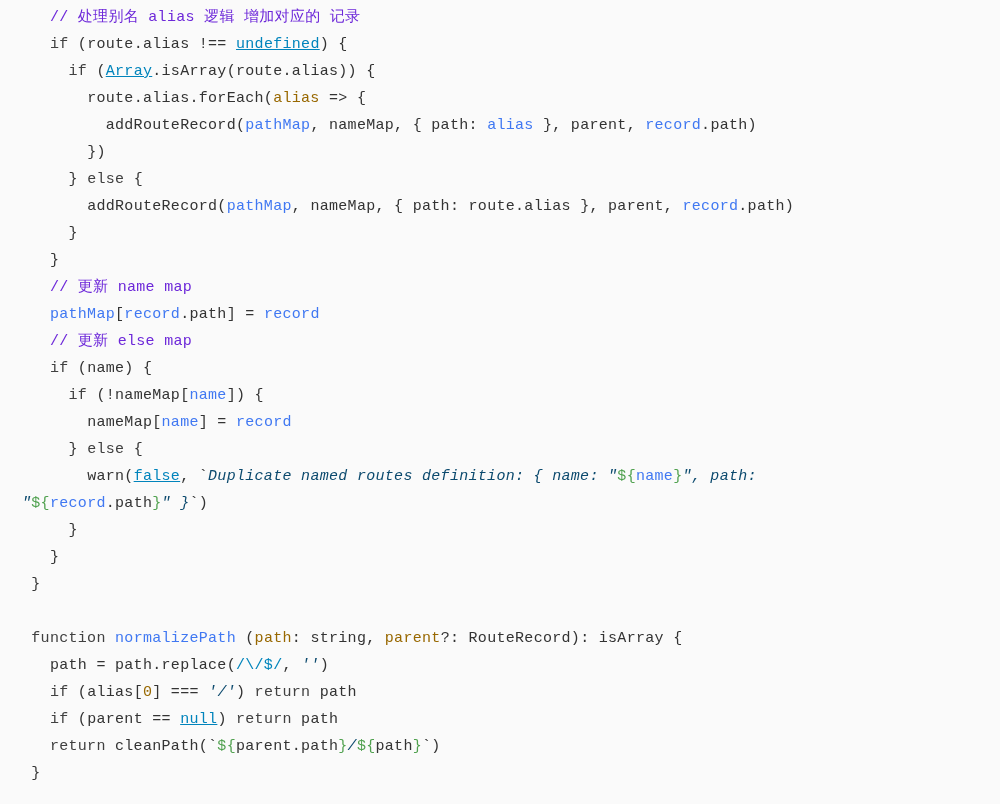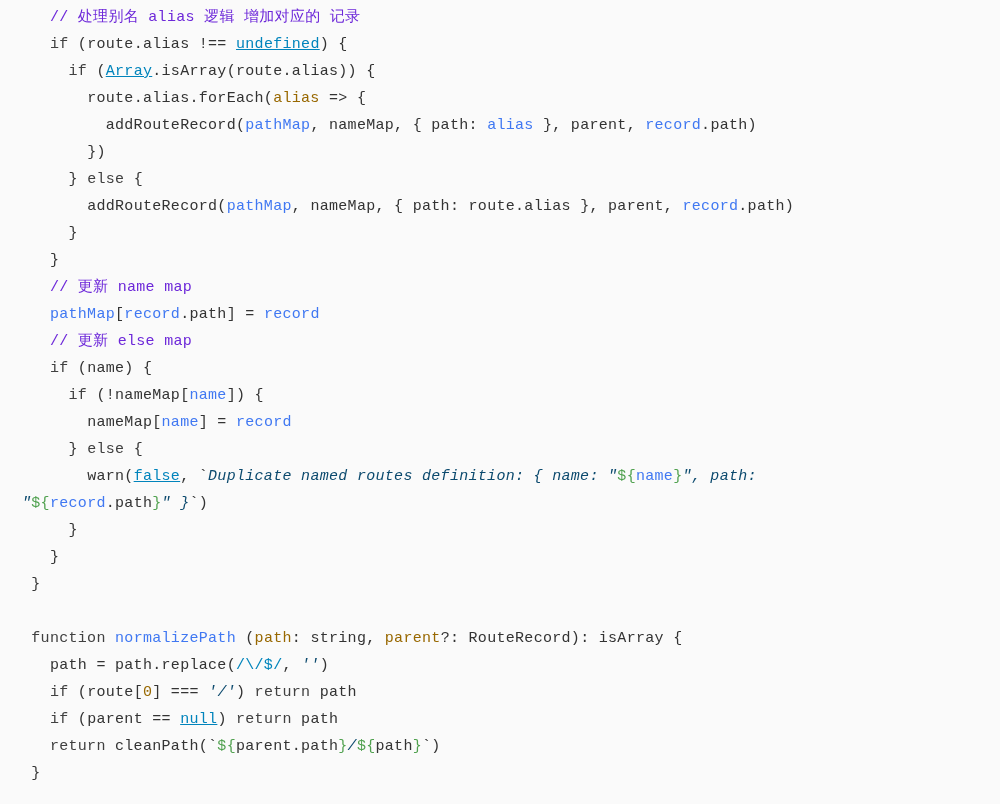--- a/index.html
+++ b/index.html
@@ -54,17 +54,17 @@
 <span>       <span>nameMap[</span><span class="tok-func">name</span><span>] = </span><span class="tok-func">record</span></span>
 <span>     } <span class="tok-keyword">else</span><span> {</span></span>
 <span>       <span>warn(</span><span class="tok-literal">false</span><span>, `</span><span class="tok-string">Duplicate named routes definition: { name: "</span><span class="tok-tmpl">${</span><span class="tok-func">name</span><span class="tok-tmpl">}</span><span class="tok-string">", path: </span></span>
 <span><span class="tok-string">"</span><span class="tok-tmpl">${</span><span class="tok-func">record</span><span>.path</span><span class="tok-tmpl">}</span><span class="tok-string">" }</span><span>`)</span></span>
 <span>     <span>}</span></span>
 <span>   <span>}</span></span>
 <span> <span>}</span></span>
 <span> </span>
 <span> <span class="tok-keyword">function</span> <span class="tok-func">normalizePath</span><span> (</span><span class="tok-param">path</span><span>: string, </span><span class="tok-param">parent</span><span>?: RouteRecord): isArray {</span></span>
 <span>   <span>path = path.replace(</span><span class="tok-regex">/\/$/</span><span>, </span><span class="tok-string">''</span><span>)</span></span>
-<span>   <span class="tok-keyword">if</span> <span>(route[</span><span class="tok-number">0</span><span>] === </span><span class="tok-string">'/'</span>) <span class="tok-keyword">return</span><span> path</span></span>
+<span>   <span class="tok-keyword">if</span> <span>(alias[</span><span class="tok-number">0</span><span>] === </span><span class="tok-string">'/'</span>) <span class="tok-keyword">return</span><span> path</span></span>
 <span>   <span class="tok-keyword">if</span> <span>(parent == </span><span class="tok-literal">null</span>) <span class="tok-keyword">return</span><span> path</span></span>
 <span>   <span class="tok-keyword">return</span><span> cleanPath(`</span><span class="tok-tmpl">${</span><span>parent.path</span><span class="tok-tmpl">}</span><span class="tok-string">/</span><span class="tok-tmpl">${</span><span>path</span><span class="tok-tmpl">}</span><span>`)</span></span>
 <span> <span>}</span></span></pre>
 </div>
 
 </body></html>

